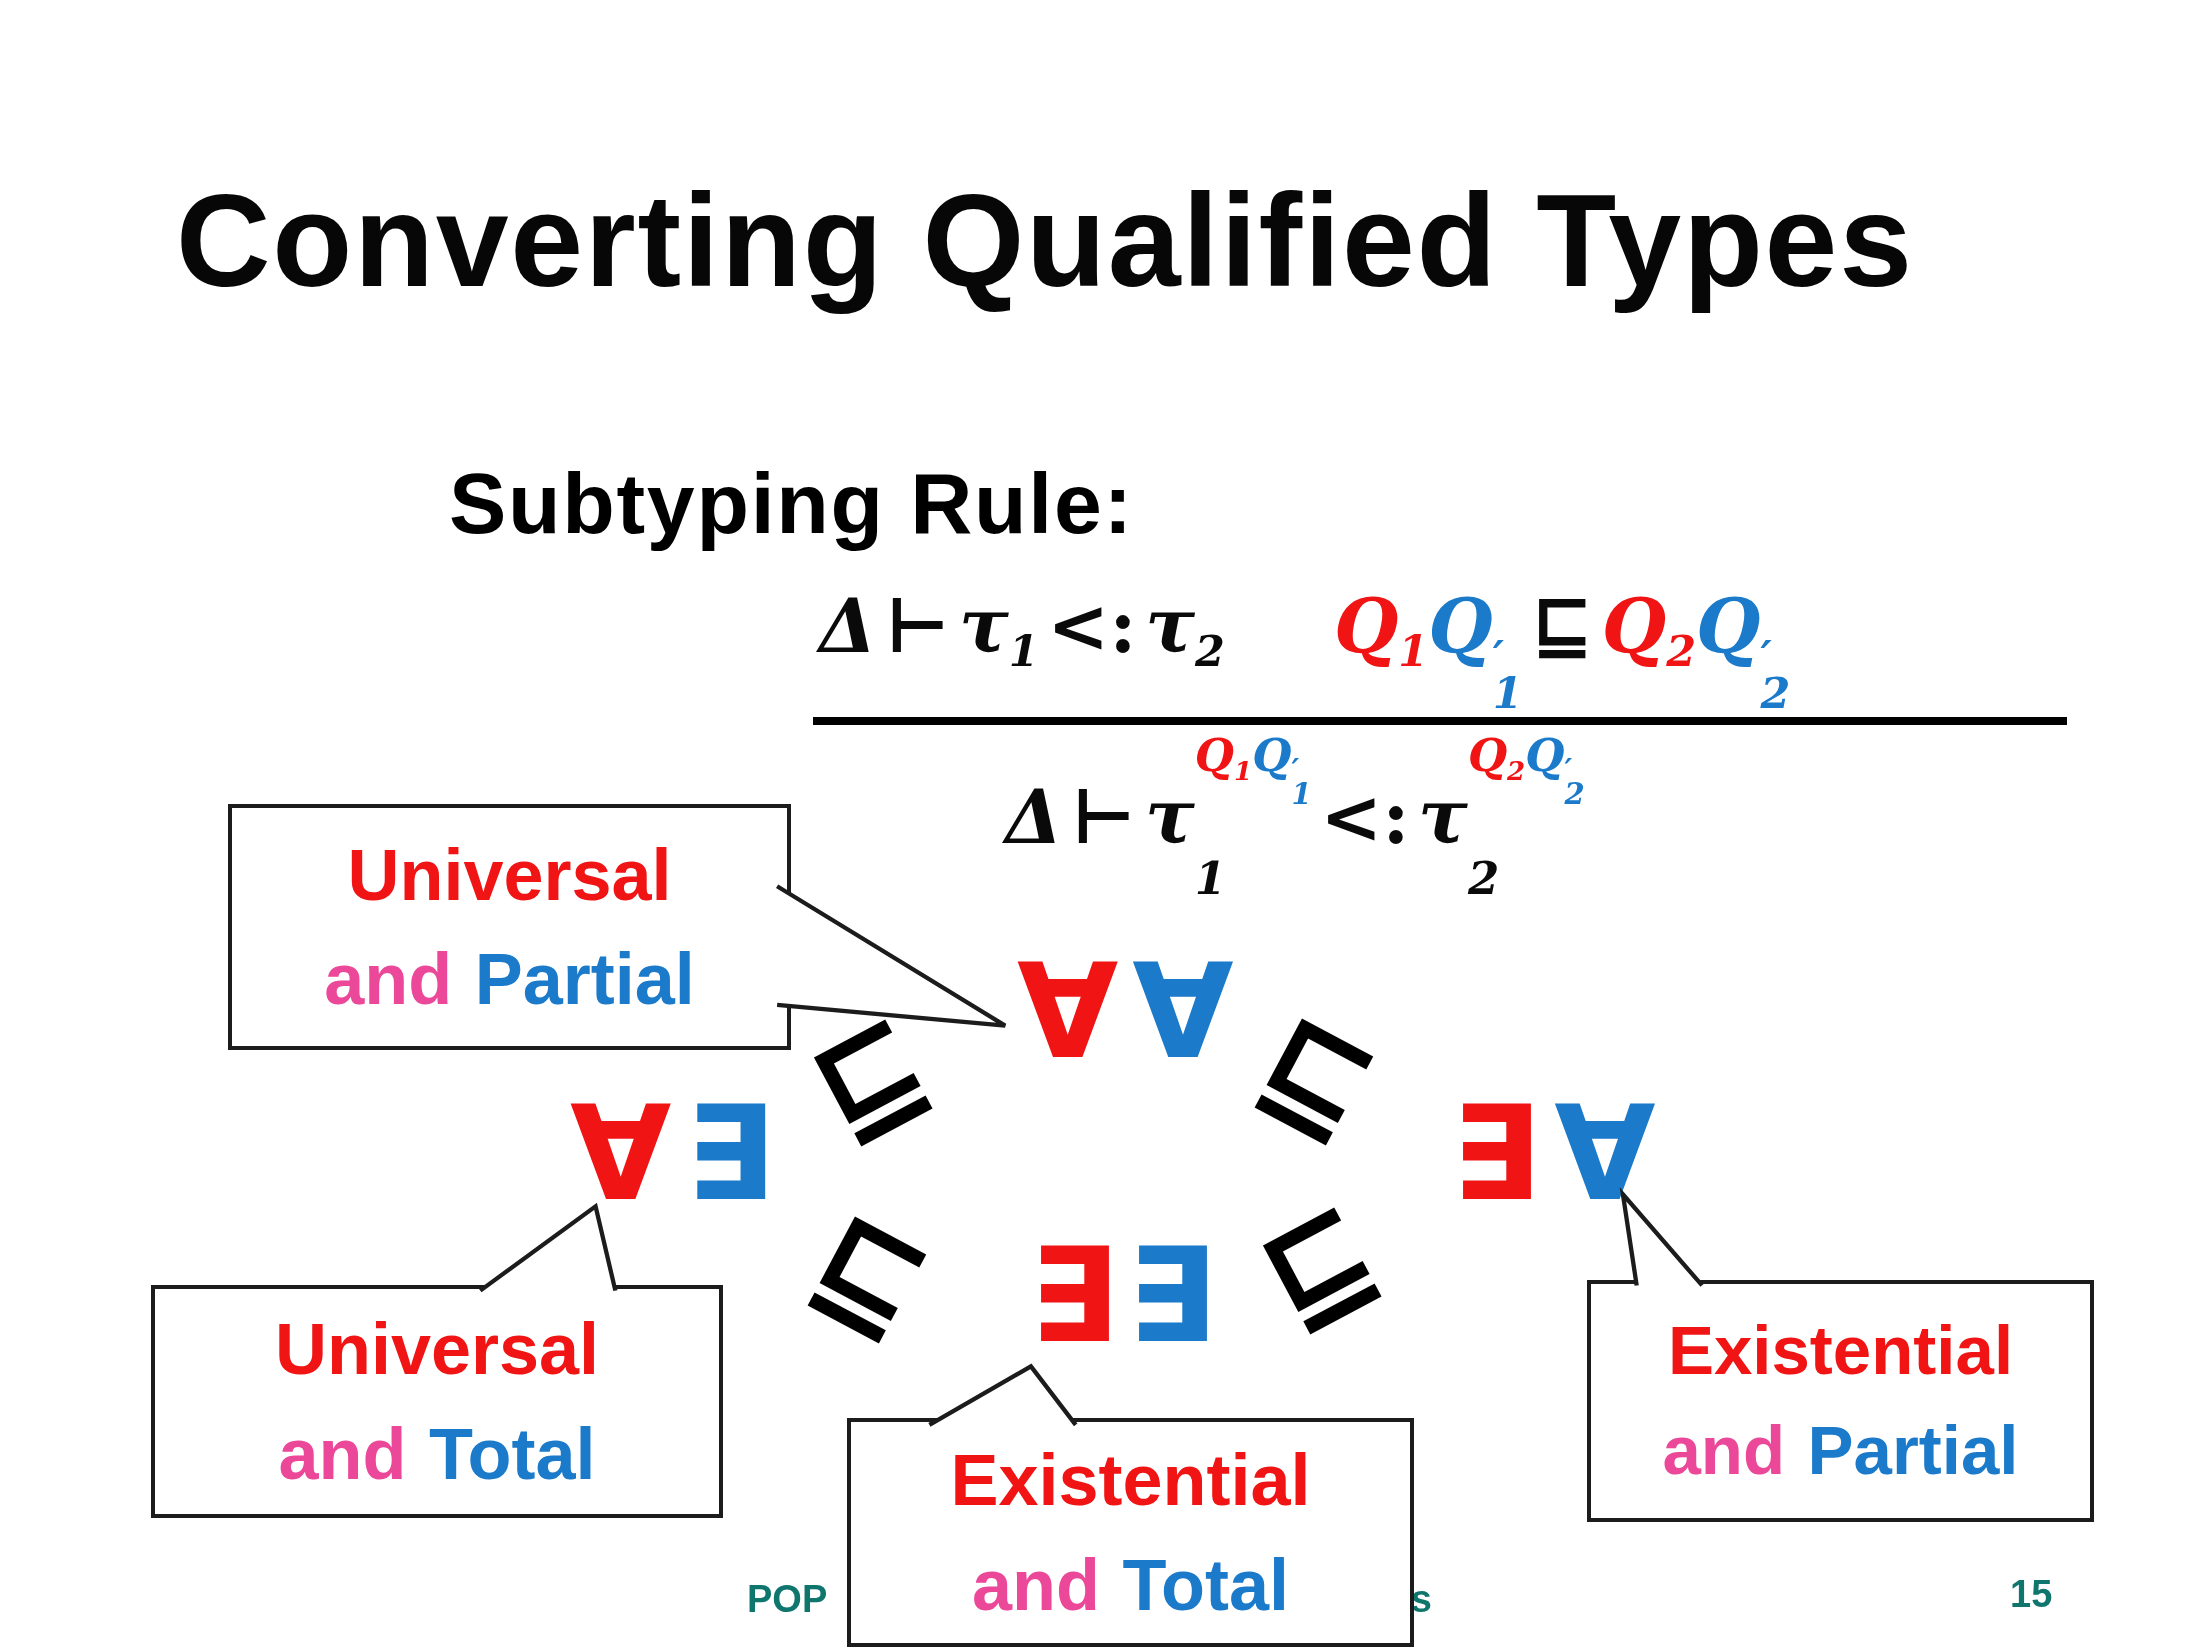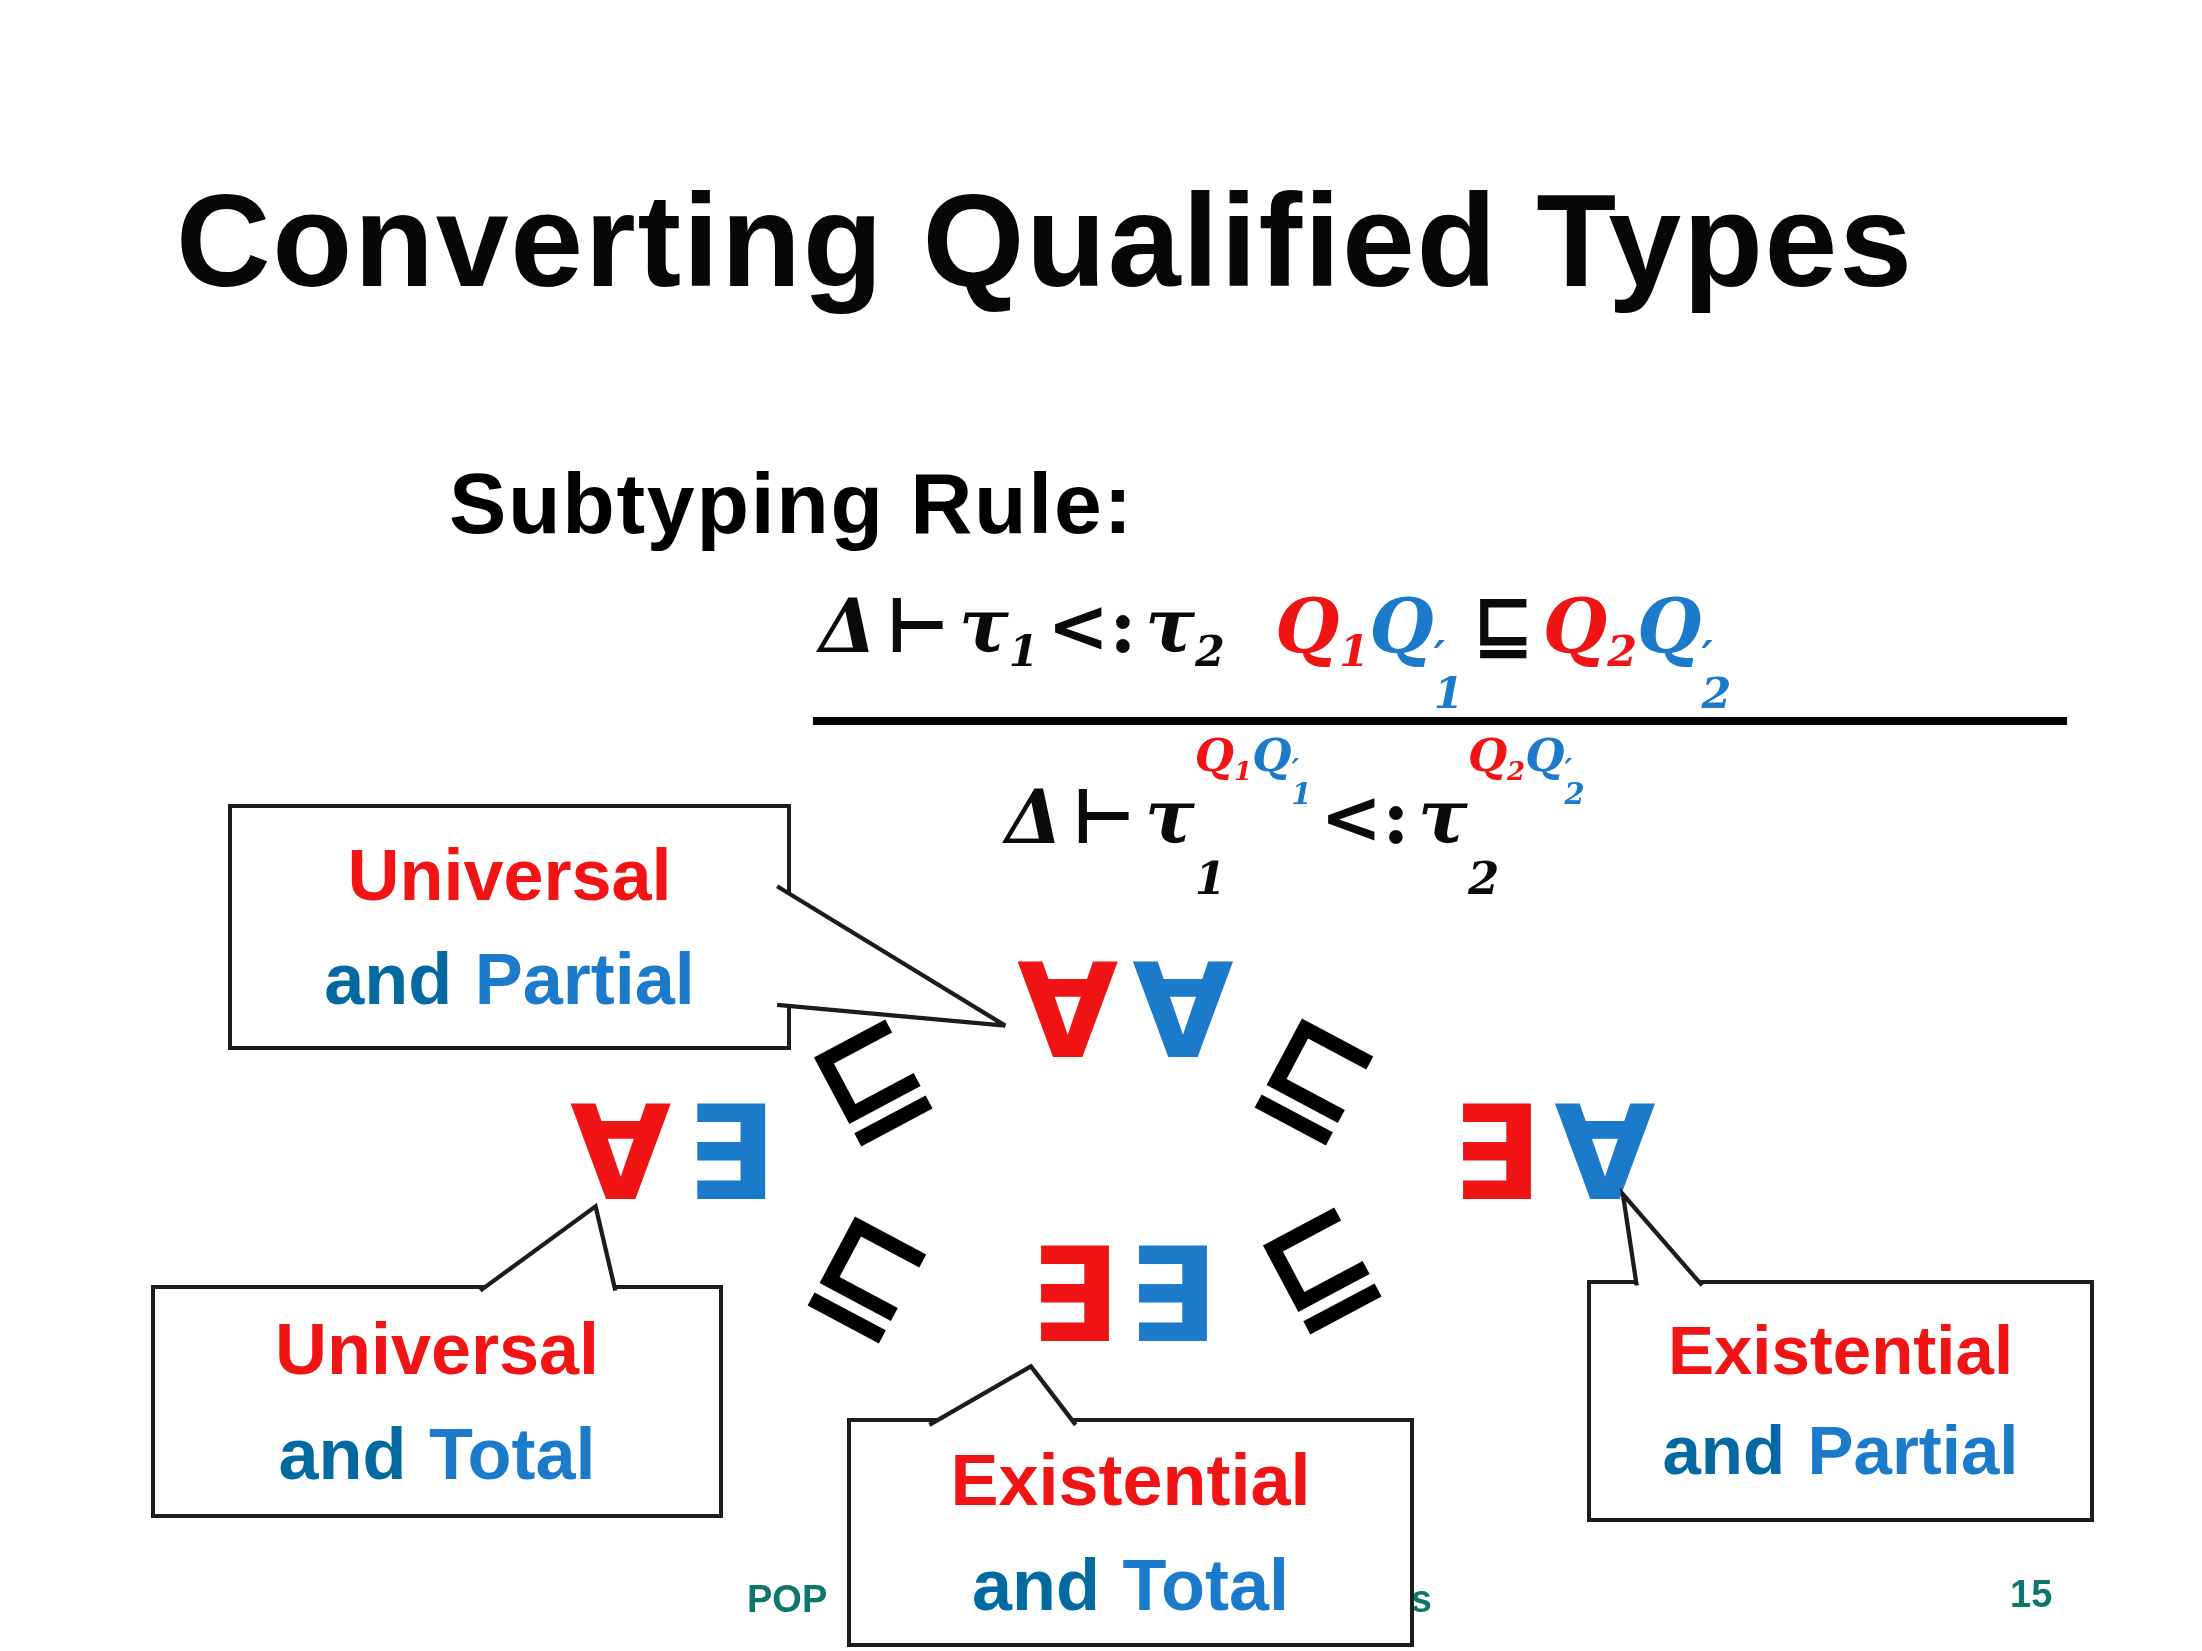--- a/index.html
+++ b/index.html
@@ -5,21 +5,21 @@
   html,body{margin:0;padding:0;background:#ffffff;}
   .slide{position:relative;width:2203px;height:1652px;background:#ffffff;overflow:hidden;
          font-family:"Liberation Sans",sans-serif;color:#0a0a0a;}
 
   .title{position:absolute;left:176px;top:165px;width:1893px;font-size:131px;font-weight:bold;
          letter-spacing:1.7px;white-space:nowrap;color:#070707;}
   .subtitle{position:absolute;left:449px;top:454px;font-size:86px;font-weight:bold;letter-spacing:1.7px;color:#000000;}
 
   
   .math{font-family:"DejaVu Serif",serif;font-style:italic;font-weight:bold;}
-  .num{position:absolute;left:819px;top:583px;font-size:74px;display:flex;gap:50px;white-space:nowrap;}
+  .num{position:absolute;left:819px;top:583px;font-size:74px;display:flex;gap:109px;white-space:nowrap;}
   .op{font-style:normal;padding:0 8.6px;}
   .sb{font-size:0.58em;vertical-align:-0.33em;}
   .stk{display:inline-flex;flex-direction:column;line-height:0.85;font-size:0.58em;
        vertical-align:-0.45em;text-align:left;}
   .stk .up{display:block;}
   .stk .dn{display:block;}
   .fraction-bar{position:absolute;left:813px;top:717px;width:1254px;height:7.7px;background:#000;}
   .den{position:absolute;left:1005px;top:733px;font-size:74px;display:flex;align-items:center;
        height:168px;white-space:nowrap;}
   .tstk{display:inline-flex;flex-direction:column;justify-content:space-between;height:168px;line-height:1;}
@@ -47,21 +47,21 @@
 
   
   .callout{position:absolute;background:#ffffff;border:4.3px solid #1c1c1c;display:flex;
            flex-direction:column;align-items:center;justify-content:center;
            font-weight:bold;font-size:72px;line-height:1.45;white-space:nowrap;}
   .co-up{left:228px;top:804px;width:555px;height:238px;}
   .co-ut{left:151px;top:1285px;width:564px;height:225px;}
   .co-et{left:847px;top:1418px;width:559px;height:221px;}
   .co-ep{left:1587px;top:1280px;width:499px;height:234px;font-size:69px;}
   .co-line{display:block;}
-  .and-word{color:#0369a1;margin-right:22.4px;}
+  .and-word{color:#ec4899;margin-right:22.4px;}
 
   .pointer-layer{position:absolute;left:0;top:0;width:2203px;height:1652px;pointer-events:none;}
 
   
   .footer-frag{position:absolute;color:#0f766e;font-size:38px;font-weight:bold;}
   .f-pop{left:747px;top:1578px;}
   .f-tes{left:1377px;top:1578px;}
   .f-page{left:2010px;top:1573px;}
 </style>
 </head>

